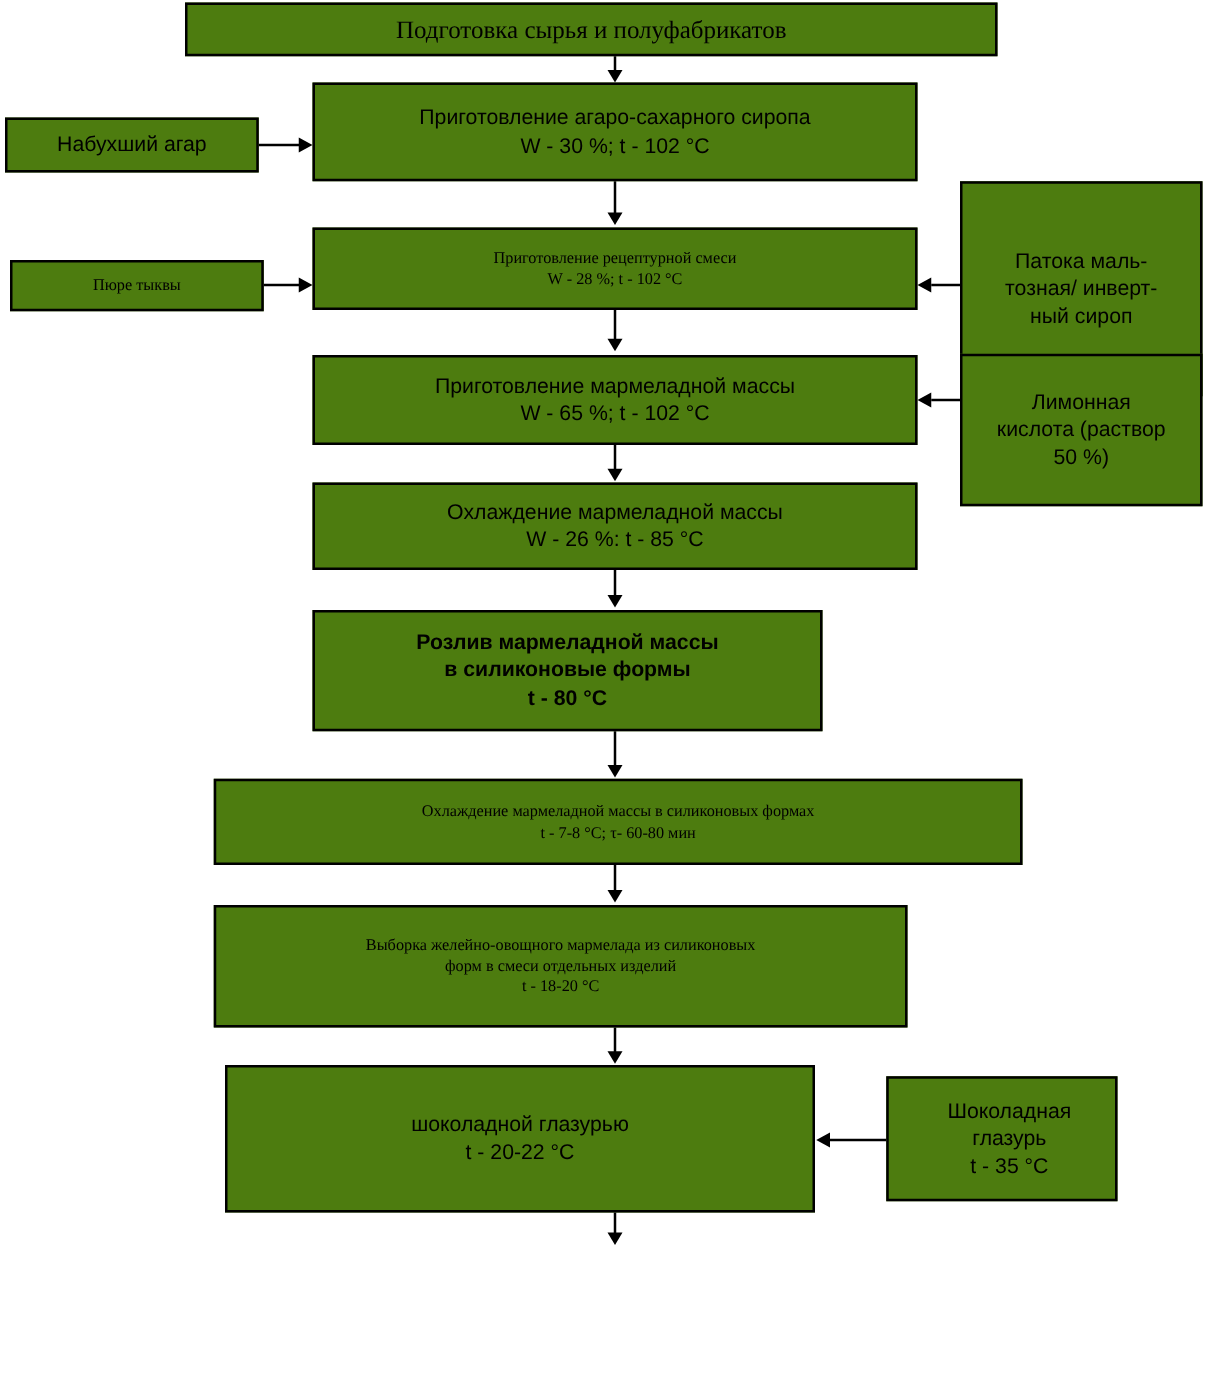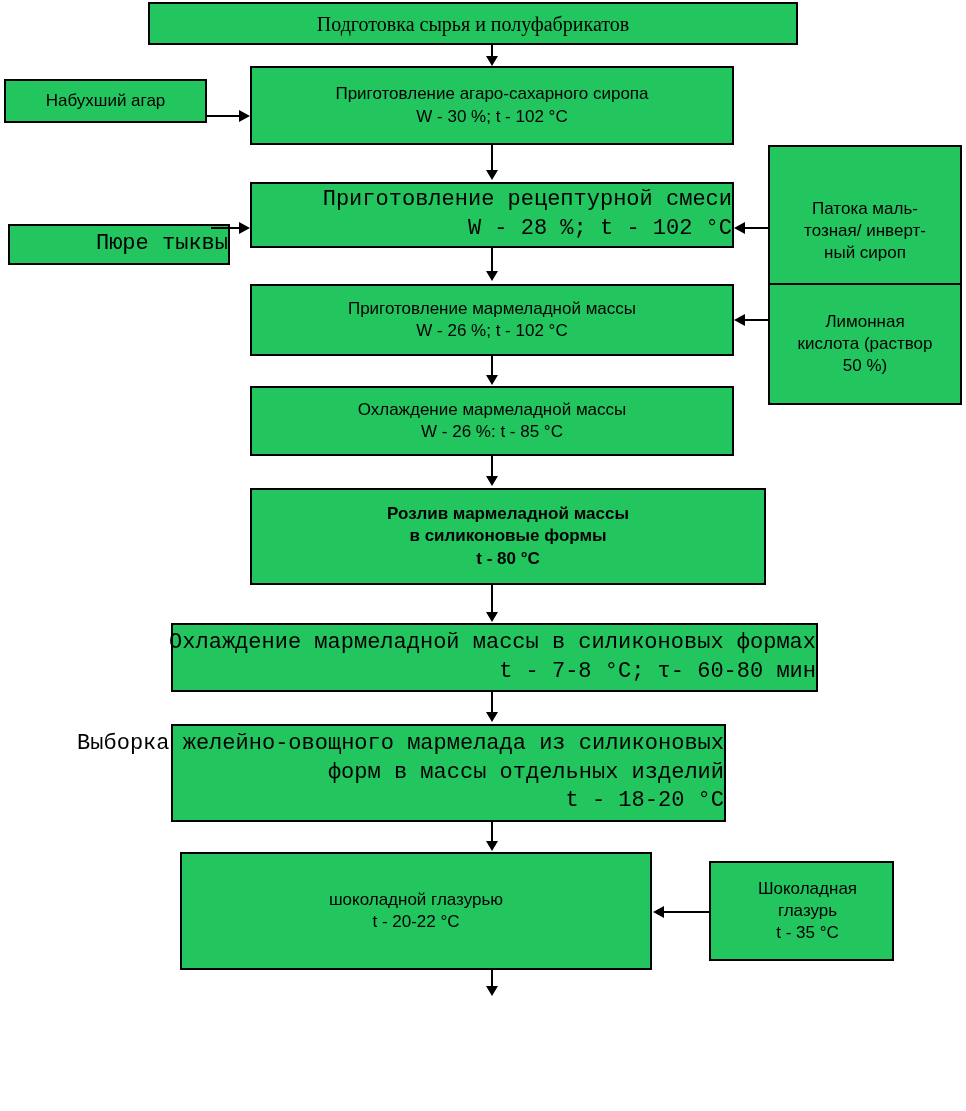--- a/index.html
+++ b/index.html
@@ -12,34 +12,34 @@
     width: 966px;
     height: 1111px;
     background: #ffffff;
     overflow: hidden;
     font-family: "Liberation Sans", sans-serif;
   }
   .node {
     position: absolute;
     box-sizing: border-box;
     border: 2px solid #000000;
-    background: #22c55e;
+    background: #4d7c0f;
     display: flex;
     flex-direction: column;
     align-items: center;
     justify-content: center;
     text-align: center;
     color: #000000;
     line-height: 1.30;
   }
   .node .ln { display: block; white-space: nowrap; }
   
   .sans { font-family: "Liberation Sans", sans-serif; font-size: 17px; }
   
-  .serif { font-family: Liberation Mono, monospace; font-size: 22px; align-items: flex-end; }
+  .serif { font-family: Liberation Serif, serif; font-size: 13px; }
   .serif-lg { font-family: "Liberation Serif", serif; font-size: 20px; }
   .bold { font-weight: bold; }
 
   
   .vline {
     position: absolute;
     width: 2px;
     background: #000000;
   }
   .hline {
@@ -71,30 +71,30 @@
 </style>
 </head>
 <body>
 
 <div id="canvas">
 
   <div class="node serif-lg" style="left:148px; top:2px; width:650px; height:43px;">
     <span class="ln">Подготовка сырья и полуфабрикатов</span>
   </div>
 
-  <div class="node sans" style="left:4px; top:79px; width:203px; height:44px;">
+  <div class="node sans" style="left:4px; top:94px; width:203px; height:44px;">
     <span class="ln">Набухший агар</span>
   </div>
 
   <div class="node sans" style="left:250px; top:66px; width:484px; height:79px;">
     <span class="ln">Приготовление агаро-сахарного сиропа</span>
     <span class="ln">W - 30 %; t - 102 °C</span>
   </div>
 
-  <div class="node serif" style="left:8px; top:224px; width:222px; height:41px;">
+  <div class="node serif" style="left:8px; top:208px; width:203px; height:41px;">
     <span class="ln">Пюре тыквы</span>
   </div>
 
   <div class="node sans" style="left:768px; top:145px; width:194px; height:172px;">
     <span class="ln">Патока маль-</span>
     <span class="ln">тозная/ инверт-</span>
     <span class="ln">ный сироп</span>
   </div>
 
   <div class="node serif" style="left:250px; top:182px; width:484px; height:66px;">
@@ -103,42 +103,42 @@
   </div>
 
   <div class="node sans" style="left:768px; top:283px; width:194px; height:122px;">
     <span class="ln">Лимонная</span>
     <span class="ln">кислота (раствор</span>
     <span class="ln">50 %)</span>
   </div>
 
   <div class="node sans" style="left:250px; top:284px; width:484px; height:72px;">
     <span class="ln">Приготовление мармеладной массы</span>
-    <span class="ln">W - 26 %; t - 102 °C</span>
+    <span class="ln">W - 65 %; t - 102 °C</span>
   </div>
 
   <div class="node sans" style="left:250px; top:386px; width:484px; height:70px;">
     <span class="ln">Охлаждение мармеладной массы</span>
     <span class="ln">W - 26 %: t - 85 °C</span>
   </div>
 
-  <div class="node sans bold" style="left:250px; top:488px; width:516px; height:97px;">
+  <div class="node sans bold" style="left:250px; top:488px; width:408px; height:97px;">
     <span class="ln">Розлив мармеладной массы</span>
     <span class="ln">в силиконовые формы</span>
     <span class="ln">t - 80 °C</span>
   </div>
 
   <div class="node serif" style="left:171px; top:623px; width:647px; height:69px;">
     <span class="ln">Охлаждение мармеладной массы в силиконовых формах</span>
     <span class="ln">t - 7-8 °C; τ- 60-80 мин</span>
   </div>
 
   <div class="node serif" style="left:171px; top:724px; width:555px; height:98px;">
     <span class="ln">Выборка желейно-овощного мармелада из силиконовых</span>
-    <span class="ln">форм в массы отдельных изделий</span>
+    <span class="ln">форм в смеси отдельных изделий</span>
     <span class="ln">t - 18-20 °C</span>
   </div>
 
   <div class="node sans" style="left:180px; top:852px; width:472px; height:118px;">
     <span class="ln">шоколадной глазурью</span>
     <span class="ln">t - 20-22 °C</span>
   </div>
 
   <div class="node sans" style="left:709px; top:861px; width:185px; height:100px;padding-left:12px;">
     <span class="ln">Шоколадная</span>

